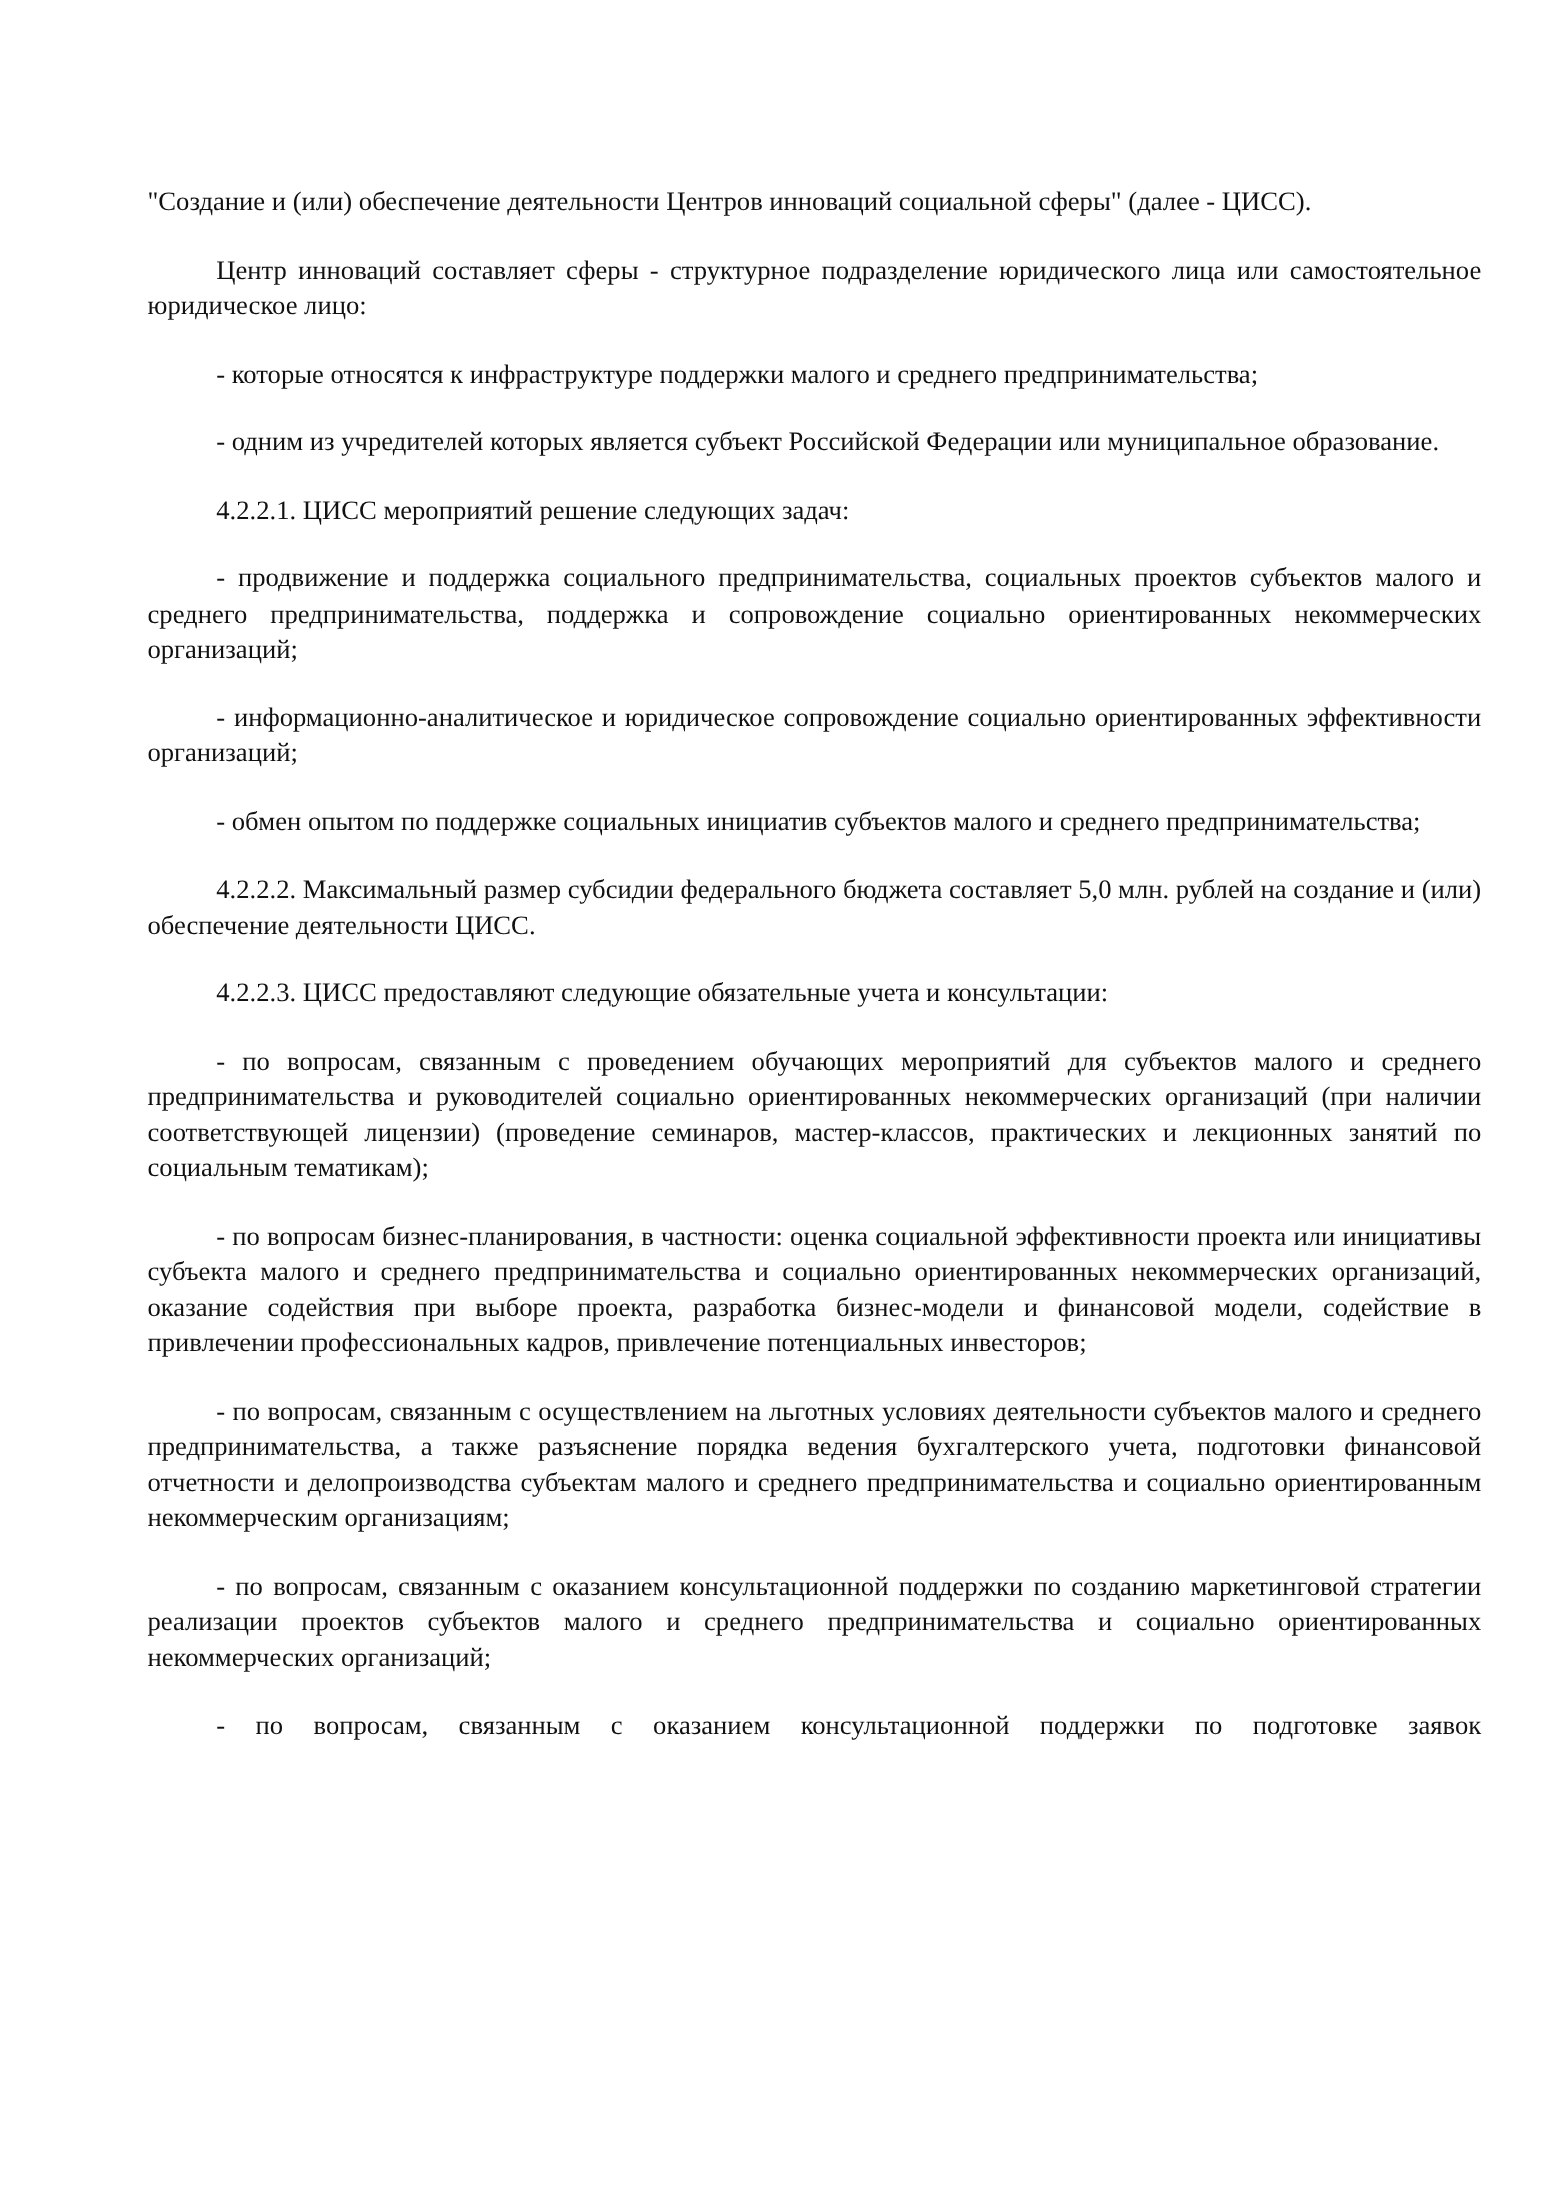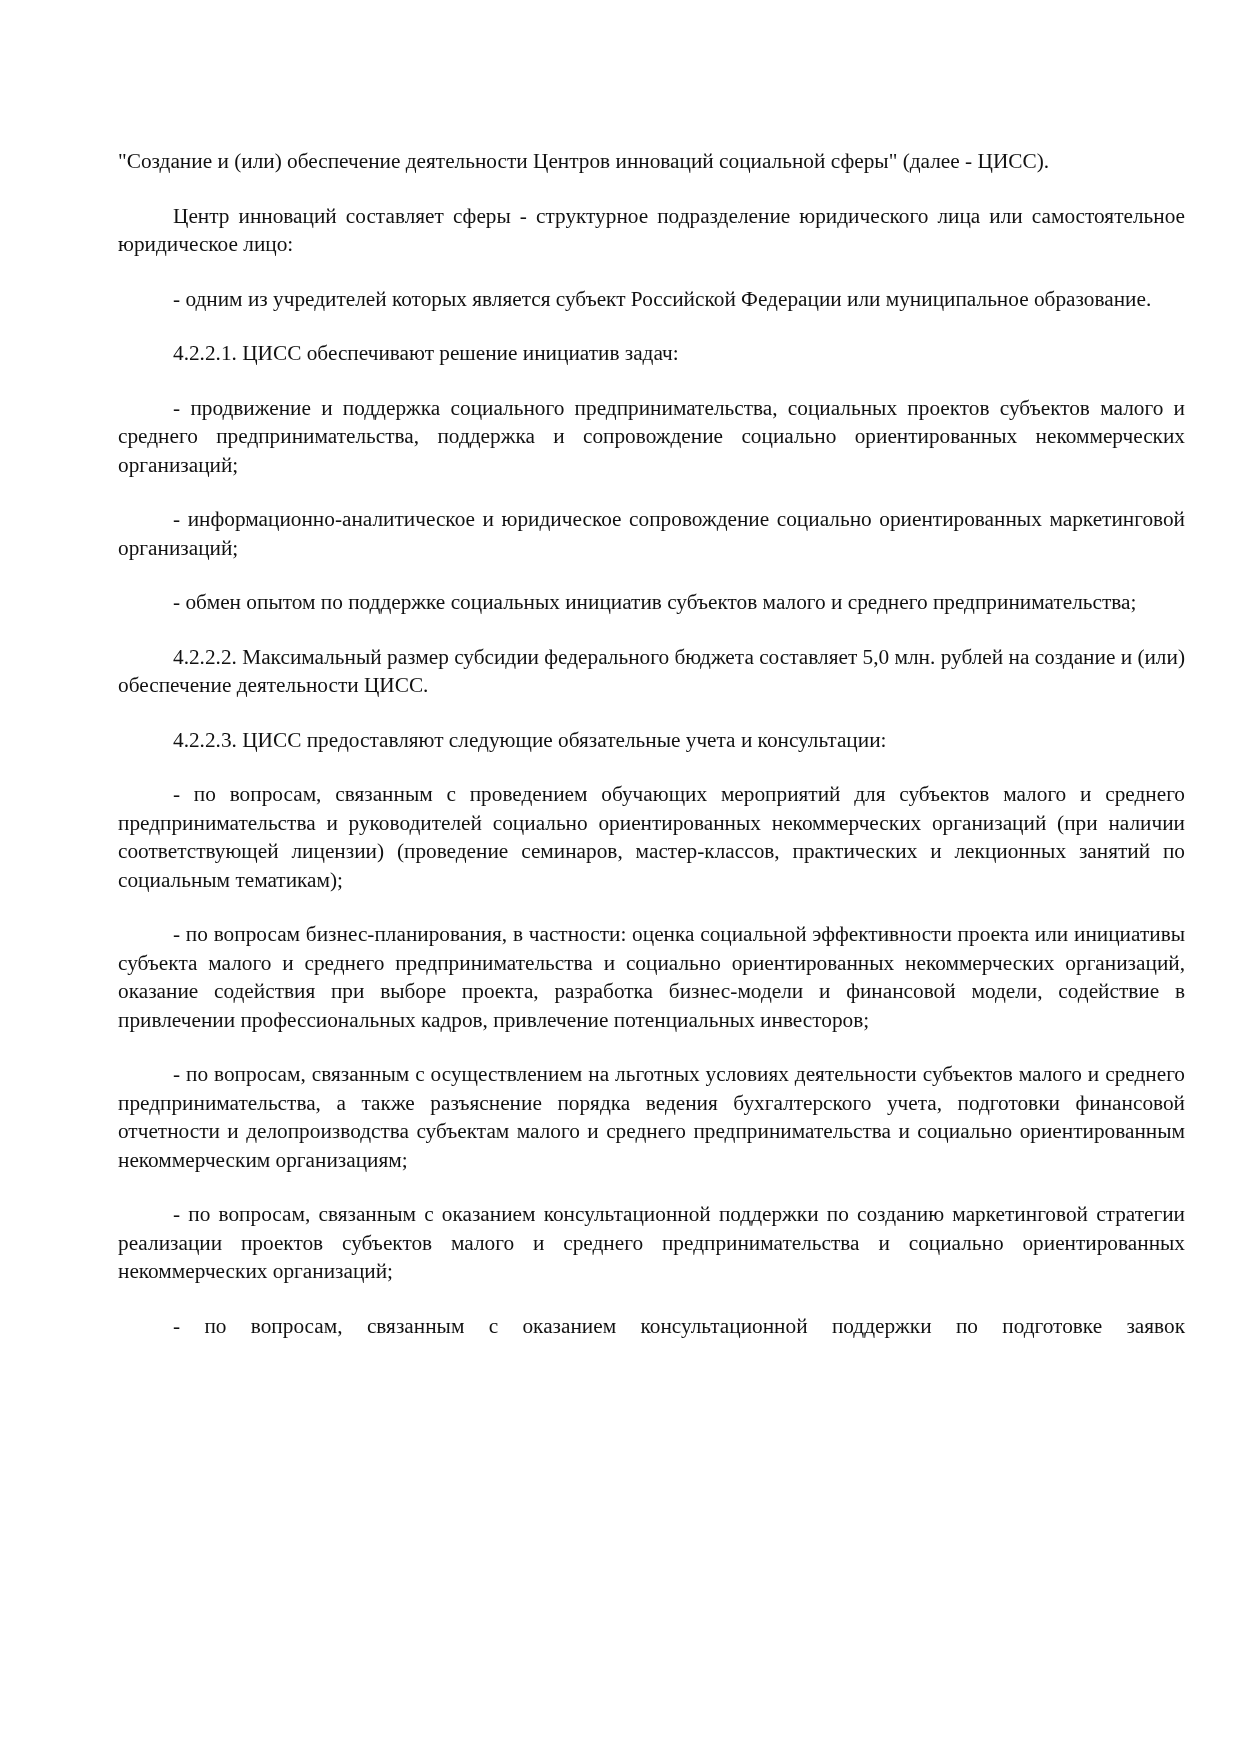--- a/index.html
+++ b/index.html
@@ -37,24 +37,25 @@
     .para.tight-last {
       text-align-last: justify;
     }
   </style>
 </head>
 <body>
 
 <div class="page">
   <p class="para first">"Создание и (или) обеспечение деятельности Центров инноваций социальной сферы" (далее - ЦИСС).</p>
   <p class="para indent">Центр инноваций составляет сферы - структурное подразделение юридического лица или самостоятельное юридическое лицо:</p>
+  <p class="para indent">- которые относятся к инфраструктуре поддержки малого и среднего предпринимательства;</p>
   <p class="para indent">- одним из учредителей которых является субъект Российской Федерации или муниципальное образование.</p>
-  <p class="para indent">4.2.2.1. ЦИСС обеспечивают решение инициатив задач:</p>
+  <p class="para indent">4.2.2.1. ЦИСС мероприятий решение следующих задач:</p>
   <p class="para indent">- продвижение и поддержка социального предпринимательства, социальных проектов субъектов малого и среднего предпринимательства, поддержка и сопровождение социально ориентированных некоммерческих организаций;</p>
-  <p class="para indent">- информационно-аналитическое и юридическое сопровождение социально ориентированных маркетинговой организаций;</p>
+  <p class="para indent">- информационно-аналитическое и юридическое сопровождение социально ориентированных эффективности организаций;</p>
   <p class="para indent">- обмен опытом по поддержке социальных инициатив субъектов малого и среднего предпринимательства;</p>
   <p class="para indent">4.2.2.2. Максимальный размер субсидии федерального бюджета составляет 5,0 млн. рублей на создание и (или) обеспечение деятельности ЦИСС.</p>
   <p class="para indent">4.2.2.3. ЦИСС предоставляют следующие обязательные учета и консультации:</p>
   <p class="para indent">- по вопросам, связанным с проведением обучающих мероприятий для субъектов малого и среднего предпринимательства и руководителей социально ориентированных некоммерческих организаций (при наличии соответствующей лицензии) (проведение семинаров, мастер-классов, практических и лекционных занятий по социальным тематикам);</p>
   <p class="para indent">- по вопросам бизнес-планирования, в частности: оценка социальной эффективности проекта или инициативы субъекта малого и среднего предпринимательства и социально ориентированных некоммерческих организаций, оказание содействия при выборе проекта, разработка бизнес-модели и финансовой модели, содействие в привлечении профессиональных кадров, привлечение потенциальных инвесторов;</p>
   <p class="para indent">- по вопросам, связанным с осуществлением на льготных условиях деятельности субъектов малого и среднего предпринимательства, а также разъяснение порядка ведения бухгалтерского учета, подготовки финансовой отчетности и делопроизводства субъектам малого и среднего предпринимательства и социально ориентированным некоммерческим организациям;</p>
   <p class="para indent">- по вопросам, связанным с оказанием консультационной поддержки по созданию маркетинговой стратегии реализации проектов субъектов малого и среднего предпринимательства и социально ориентированных некоммерческих организаций;</p>
   <p class="para indent tight-last">- по вопросам, связанным с оказанием консультационной поддержки по подготовке заявок</p>
 </div>
 

